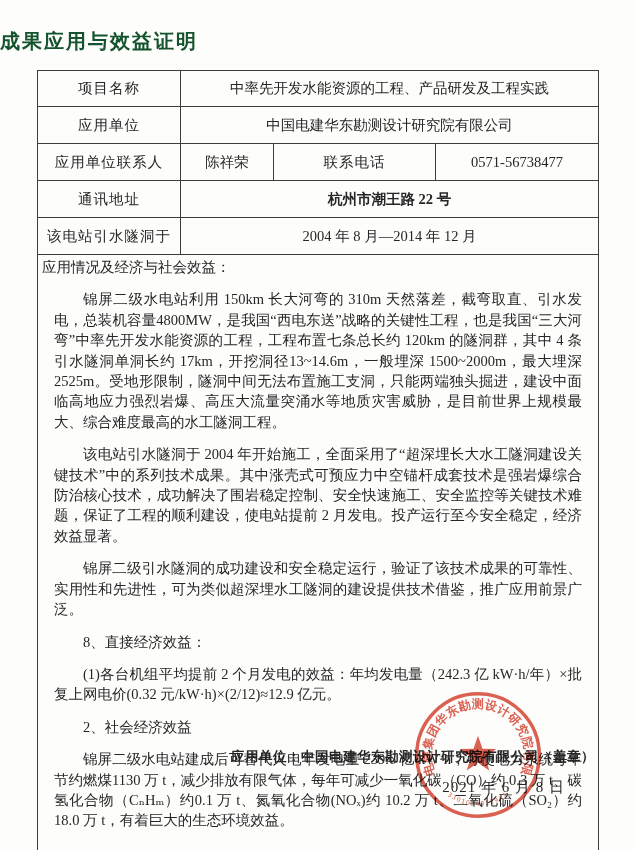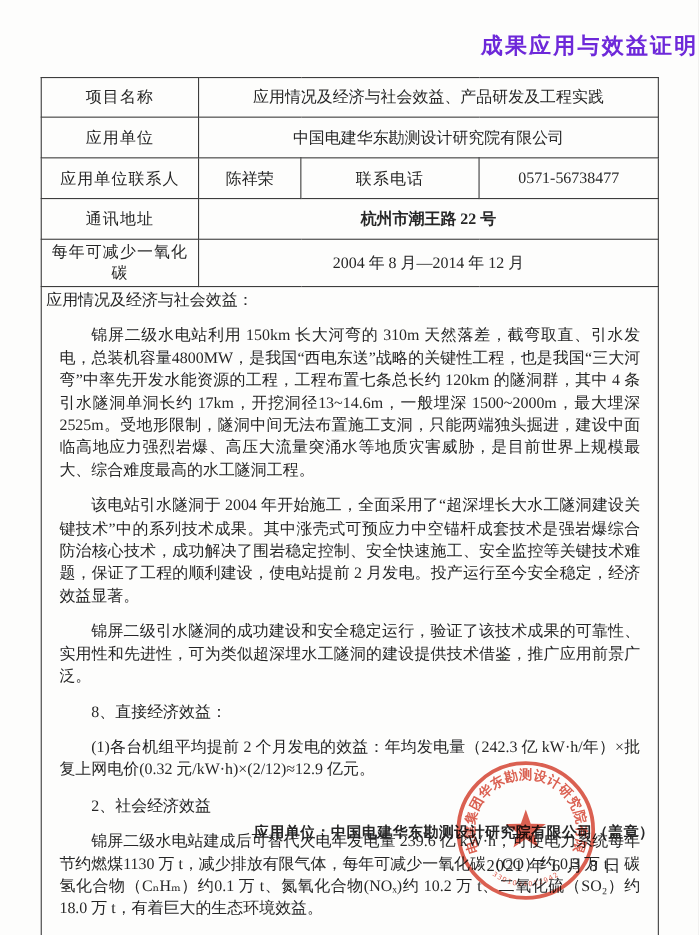--- a/index.html
+++ b/index.html
@@ -7,22 +7,22 @@
     position:relative;
     width:635px;height:850px;
     margin:0 auto;
     background:#fdfdfc;
     font-family:"Liberation Serif","DejaVu Serif",serif;
     color:#262626;
     overflow:hidden;
   }
   .title{
     position:absolute;top:28px;left:0;width:100%;
-    text-align:right;font-size:20px;font-weight:bold;
-    letter-spacing:2px;margin:0;color:#6d28d9;
+    text-align:left;font-size:20px;font-weight:bold;
+    letter-spacing:2px;margin:0;color:#14532d;
   }
   table.cert{
     position:absolute;left:37px;top:70px;
     width:561px;border-collapse:collapse;table-layout:fixed;
   }
   table.cert td{
     border:1.6px solid #3d3d3d;
     font-size:14.5px;
     text-align:center;vertical-align:middle;
     padding:2px 4px;
@@ -69,38 +69,38 @@
   <table class="cert">
     <colgroup>
       <col style="width:143px">
         <col style="width:93px">
         <col style="width:162px">
         <col style="width:163px">
     </colgroup>
     <tbody>
       <tr class="r1">
         <td class="lbl">项目名称</td>
-        <td colspan="3">应用情况及经济与社会效益、产品研发及工程实践</td>
+        <td colspan="3">中率先开发水能资源的工程、产品研发及工程实践</td>
       </tr>
       <tr class="r2">
         <td class="lbl">应用单位</td>
         <td colspan="3">中国电建华东勘测设计研究院有限公司</td>
       </tr>
       <tr class="r3">
         <td class="lbl">应用单位联系人</td>
         <td>陈祥荣</td>
         <td class="lbl">联系电话</td>
         <td>0571-56738477</td>
       </tr>
       <tr class="r4">
         <td class="lbl">通讯地址</td>
         <td colspan="3" class="bold">杭州市潮王路 22 号</td>
       </tr>
       <tr class="r5">
-        <td class="lbl">每年可减少一氧化碳</td>
+        <td class="lbl">该电站引水隧洞于</td>
         <td colspan="3">2004 年 8 月—2014 年 12 月</td>
       </tr>
       <tr>
         <td colspan="4" class="body-cell">
           <div class="body-text">
             <div class="heading">应用情况及经济与社会效益：</div>
             <p>锦屏二级水电站利用 150km 长大河弯的 310m 天然落差，截弯取直、引水发电，总装机容量4800MW，是我国“西电东送”战略的关键性工程，也是我国“三大河弯”中率先开发水能资源的工程，工程布置七条总长约 120km 的隧洞群，其中 4 条引水隧洞单洞长约 17km，开挖洞径13~14.6m，一般埋深 1500~2000m，最大埋深 2525m。受地形限制，隧洞中间无法布置施工支洞，只能两端独头掘进，建设中面临高地应力强烈岩爆、高压大流量突涌水等地质灾害威胁，是目前世界上规模最大、综合难度最高的水工隧洞工程。</p>
             <p>该电站引水隧洞于 2004 年开始施工，全面采用了“超深埋长大水工隧洞建设关键技术”中的系列技术成果。其中涨壳式可预应力中空锚杆成套技术是强岩爆综合防治核心技术，成功解决了围岩稳定控制、安全快速施工、安全监控等关键技术难题，保证了工程的顺利建设，使电站提前 2 月发电。投产运行至今安全稳定，经济效益显著。</p>
             <p>锦屏二级引水隧洞的成功建设和安全稳定运行，验证了该技术成果的可靠性、实用性和先进性，可为类似超深埋水工隧洞的建设提供技术借鉴，推广应用前景广泛。</p>
             <p>8、直接经济效益：</p>

